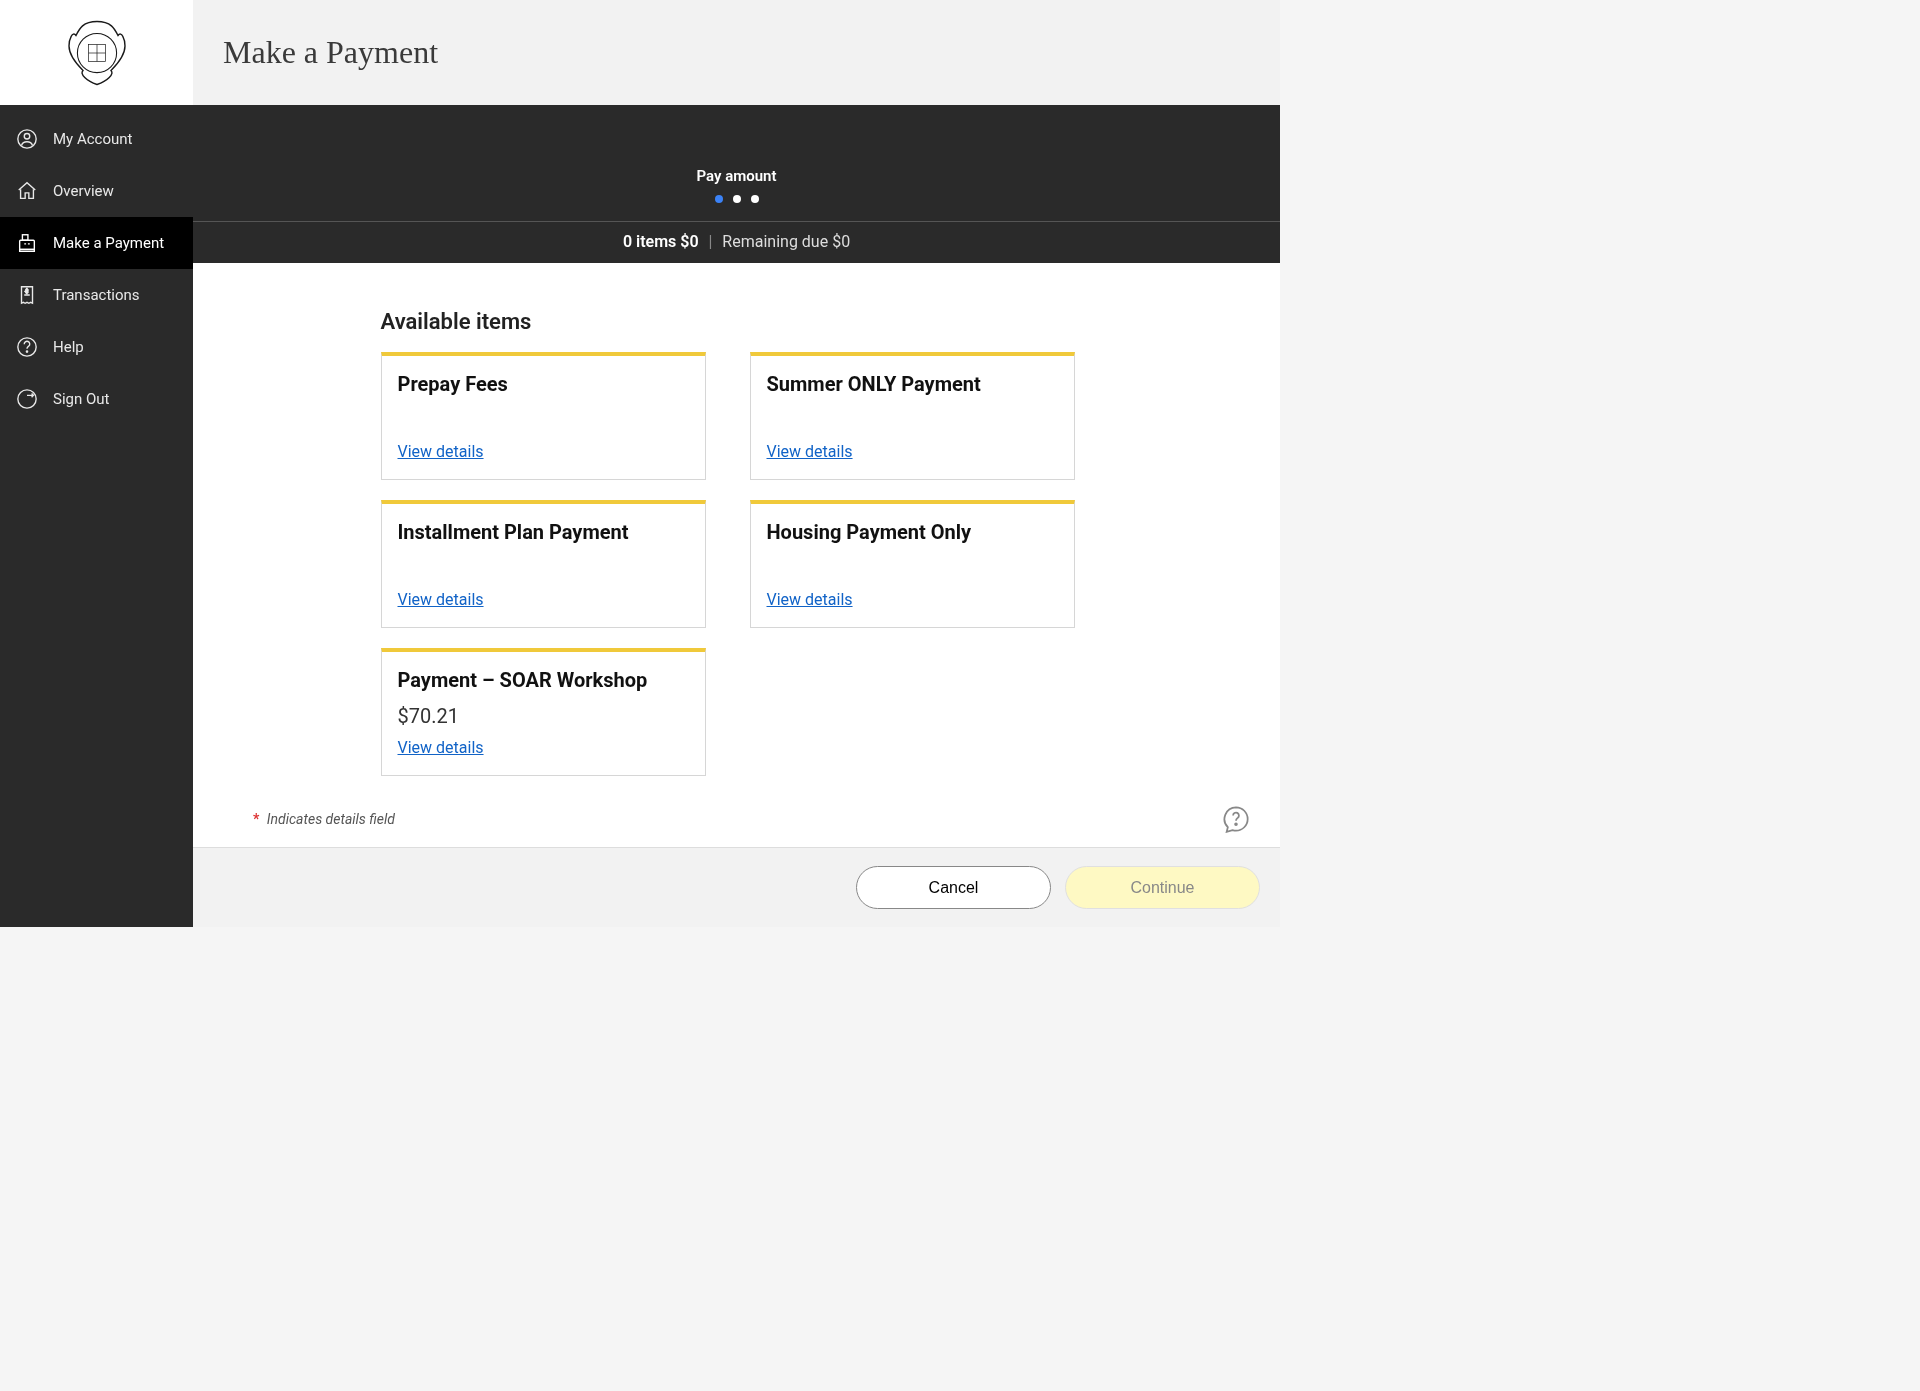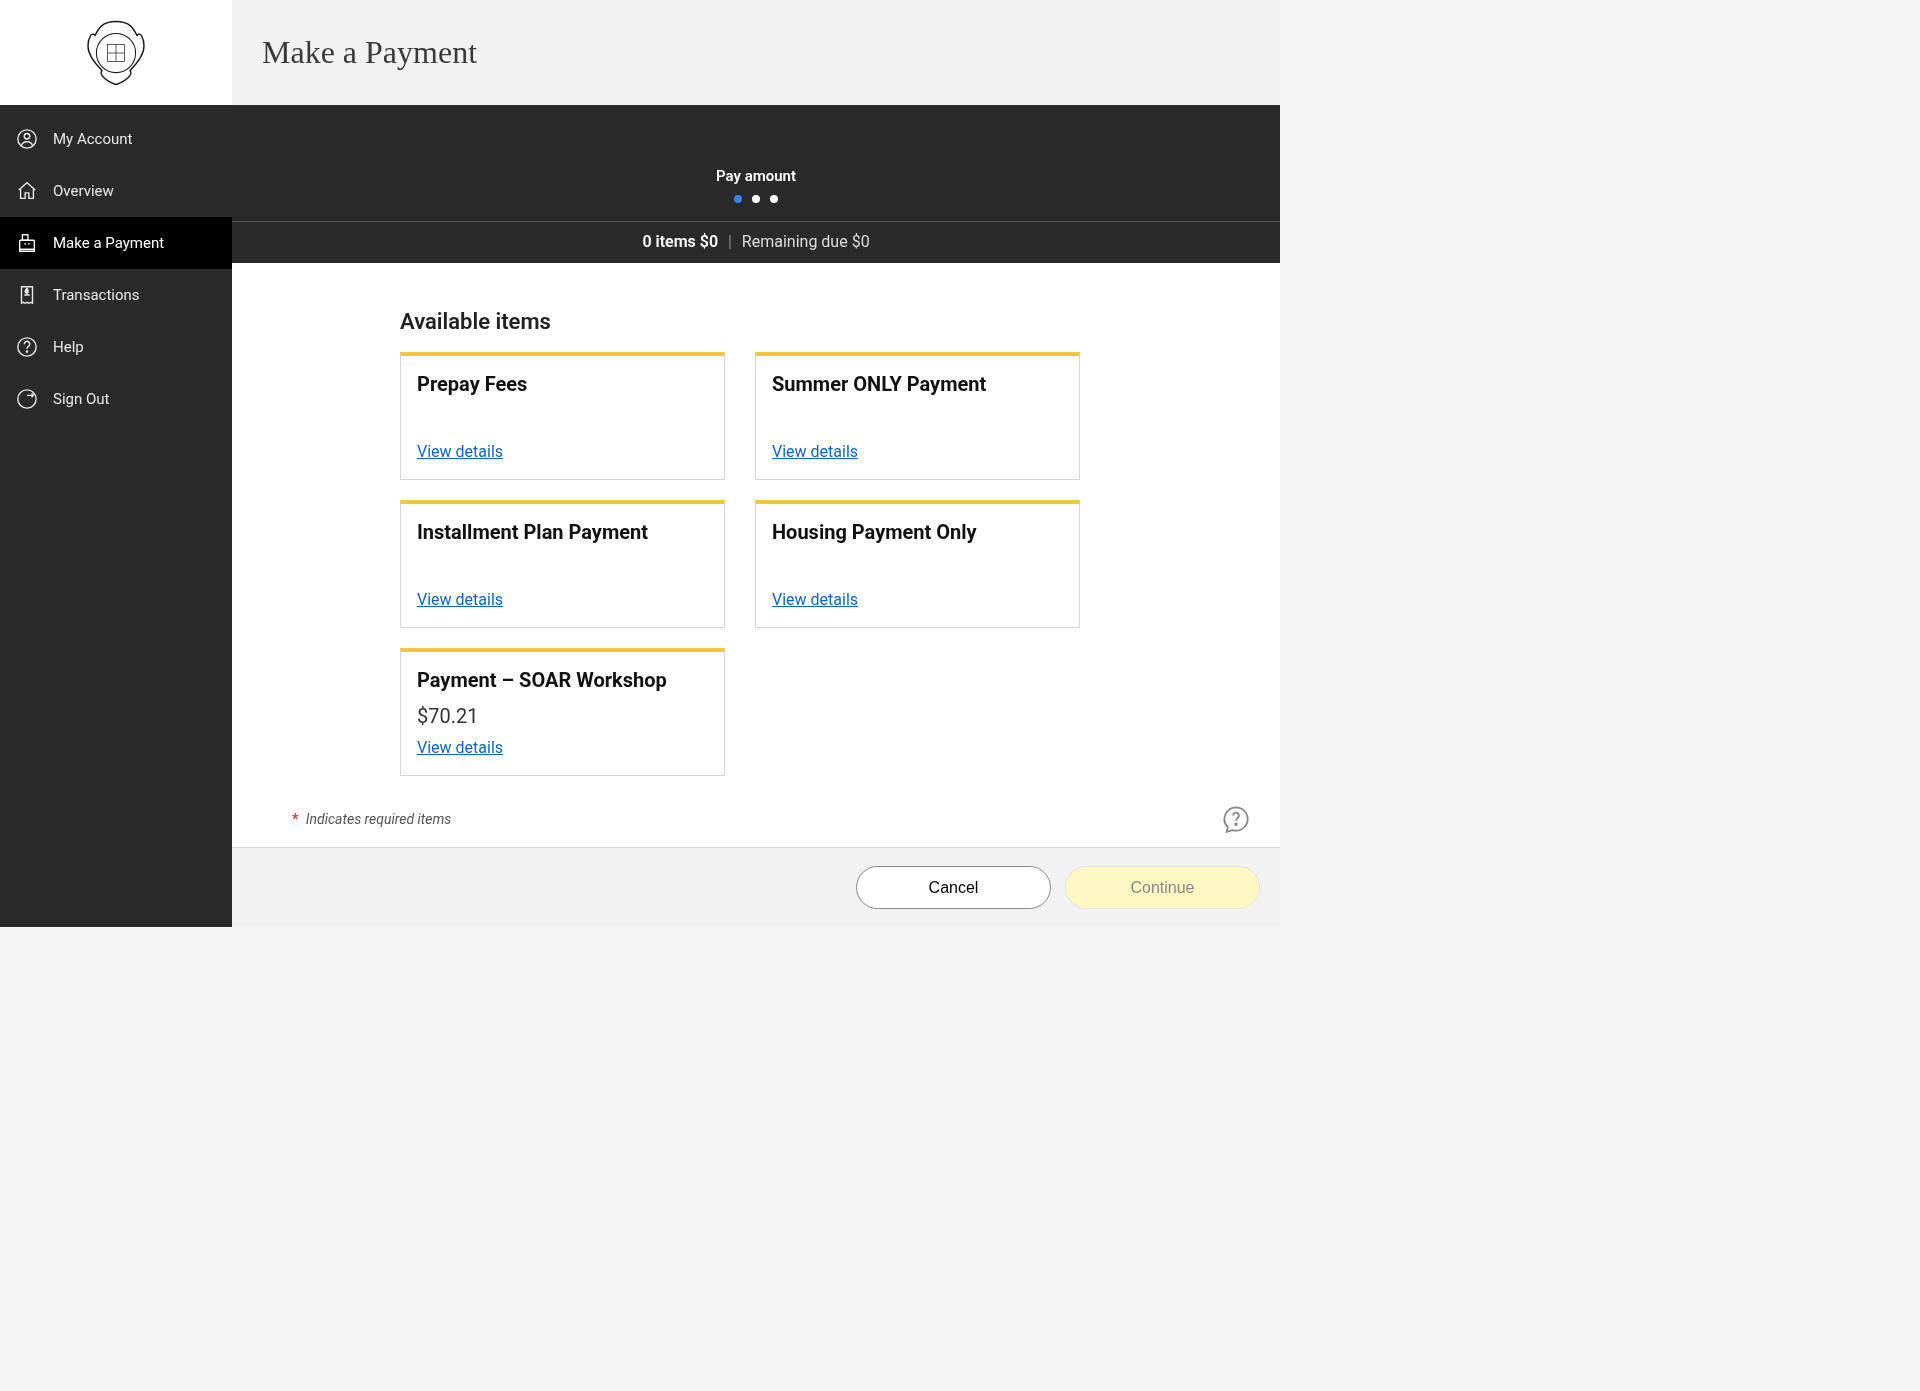--- a/index.html
+++ b/index.html
@@ -8,21 +8,21 @@
   background: #f5f5f5;
   color: #1a1a1a;
   width: 1280px;
   height: 927px;
   overflow: hidden;
 }
 .app { display: flex; height: 100%; }
 
 
 .sidebar {
-  width: 232px;
+  width: 193px;
   background: #2a2a2a;
   color: #fff;
   display: flex;
   flex-direction: column;
 }
 .sidebar-logo {
   background: #fff;
   height: 105px;
   display: flex;
   align-items: center;
@@ -70,21 +70,21 @@
 .dot.active { background:#3b82f6; }
 .stepper-divider { border:0; border-top:1px solid #555; margin: 8px 0 0; }
 .stepper-summary { text-align:center; padding: 10px 0 12px; font-size:16px; color:#ddd; }
 .stepper-summary .strong { color:#fff; font-weight:600; }
 .stepper-summary .sep { color:#888; padding:0 6px; }
 
 .content-area { flex:1; background:#fff; overflow:auto; position:relative; }
 .content-inner { max-width: 712px; margin: 12px auto; padding: 24px 0 60px; }
 .section-title { font-size: 22px; font-weight:600; color:#222; margin: 10px 0 18px; }
 
-.cards { display:grid; grid-template-columns: repeat(2, 325px); gap: 20px 30px; }
+.cards { display:grid; grid-template-columns: repeat(2, 325px); gap: 20px 44px; }
 .card {
   border:1px solid #d6d6d6;
   border-top: 4px solid #f0c93a;
   padding: 16px 16px 18px;
   min-height: 128px;
   display:flex;
   flex-direction:column;
   background:#fff;
 }
 .card-title { font-size:20px; font-weight:700; color:#111; margin-bottom:auto; }
@@ -263,21 +263,21 @@
             <div class="card-title">Payment – SOAR Workshop</div>
             <div class="card-price">$70.21</div>
             <a class="card-link">View details</a>
           </div>
 
         </div>
       </div>
 
       <div class="required-note">
         <span class="ast">*</span>
-        <span class="txt">Indicates required items</span>
+        <span class="txt">Indicates details field</span>
       </div>
 
       <div class="help-bubble">
         <svg viewBox="0 0 24 24" width="28" height="28" fill="none" stroke="#888" stroke-width="1.5">
           <path d="M12 2a10 10 0 100 20c1 0 2-.2 3-.5L20 23l-1-4a10 10 0 00-7-17z" transform="scale(-1,1) translate(-24,0)"></path>
           <path d="M9.5 9a2.5 2.5 0 114 2c-1 .8-1.5 1-1.5 2.5"></path>
           <circle cx="12" cy="16.5" r="0.8" fill="#888"></circle>
         </svg>
       </div>
     </div>

